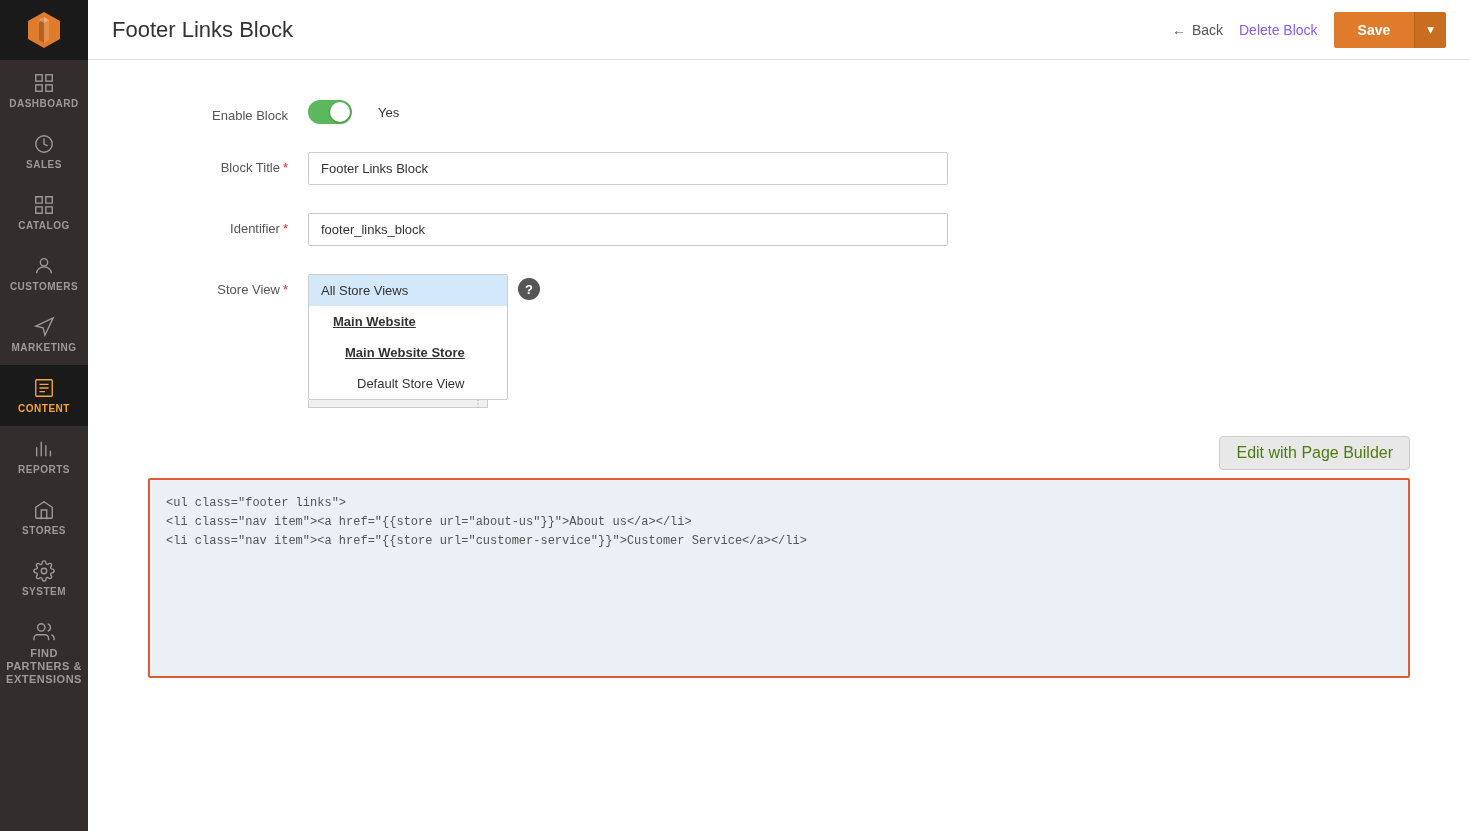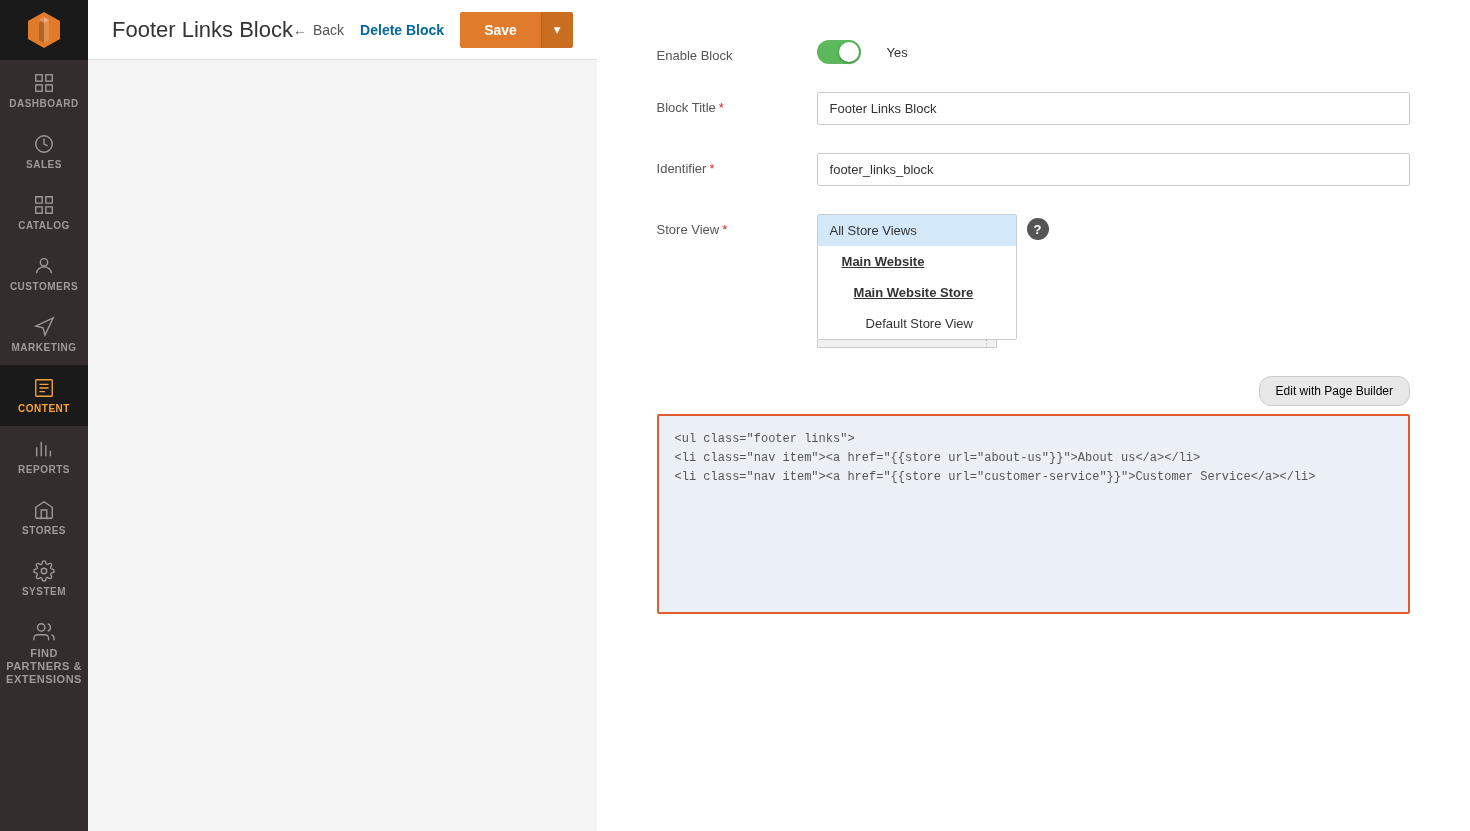--- a/index.html
+++ b/index.html
@@ -43,21 +43,21 @@
       letter-spacing: 0.5px;
       text-align: center;
     }
     .sidebar-item.active { background: #1a1a1a; color: #f8a23a; }
     .sidebar-item svg { margin-bottom: 4px; }
 
     
     .main-area {
       flex: 1;
       display: flex;
-      flex-direction: row;
+      flex-direction: column;
       overflow: hidden;
     }
     .header {
       background: #fff;
       height: 60px;
       display: flex;
       align-items: center;
       padding: 0 24px;
       border-bottom: 1px solid #e0e0e0;
       justify-content: space-between;
@@ -78,24 +78,24 @@
       color: #555;
       font-size: 14px;
       cursor: pointer;
       display: flex;
       align-items: center;
       gap: 6px;
     }
     .btn-delete {
       background: none;
       border: none;
-      color: #0369a1;
+      color: #8b5cf6;
       font-size: 14px;
       cursor: pointer;
-      font-weight: 700;
+      font-weight: 400;
     }
     .btn-save-group {
       display: flex;
       align-items: stretch;
     }
     .btn-save {
       background: #e07b2c;
       color: #fff;
       border: none;
       padding: 10px 24px;
@@ -126,20 +126,21 @@
       display: flex;
       align-items: flex-start;
       margin-bottom: 28px;
     }
     .form-label {
       width: 160px;
       min-width: 160px;
       font-size: 13px;
       color: #555;
       padding-top: 8px;
+      text-align: right;
       padding-right: 20px;
     }
     .required-mark {
       color: #e22626;
       margin-left: 3px;
     }
     .form-control-wrap {
       flex: 1;
       max-width: 640px;
     }
@@ -235,25 +236,25 @@
       flex-shrink: 0;
     }
 
     
     .editor-section {
       margin-top: 10px;
     }
     .btn-page-builder {
       background: #e8e8e8;
       border: 1px solid #ccc;
-      color: #000000;
-      font-size: 12px;
+      color: #4d7c0f;
+      font-size: 16px;
       padding: 7px 16px;
       cursor: pointer;
-      border-radius: 12px;
+      border-radius: 4px;
       float: right;
       margin-bottom: 8px;
     }
     .code-editor {
       clear: both;
       border: 2px solid #e05c2e;
       background: #eaf0f6;
       min-height: 200px;
       padding: 14px 16px;
       font-family: 'Courier New', Courier, monospace;

